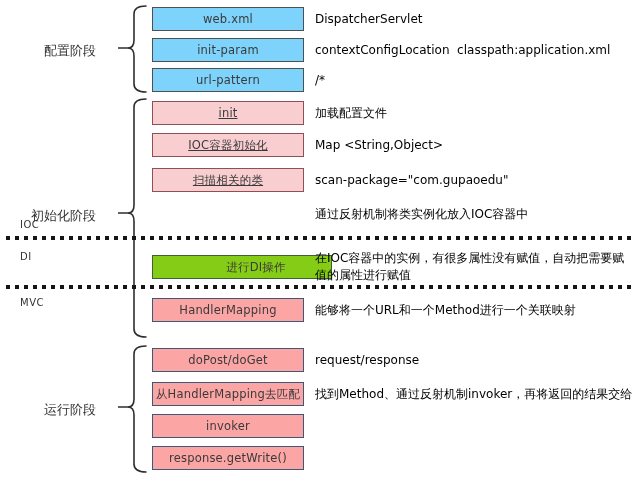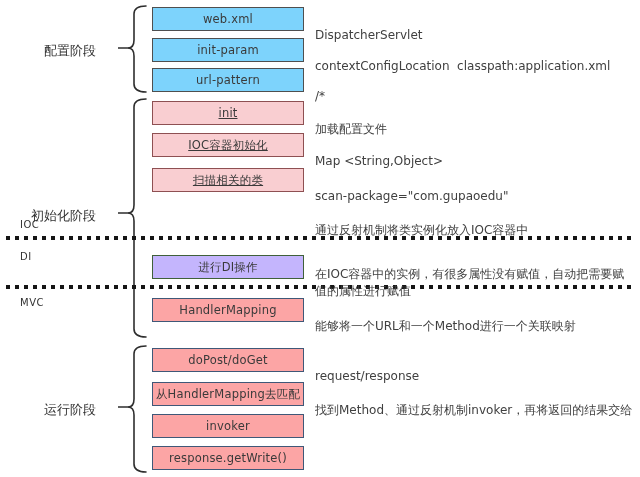--- a/index.html
+++ b/index.html
@@ -8,25 +8,25 @@
     font-family:"DejaVu Sans","Liberation Sans",sans-serif;
     overflow:hidden;
   }
   .box{
     position:absolute;left:152px;width:150px;height:22px;
     display:flex;align-items:center;justify-content:center;
     font-size:11.5px;color:#3a3a3a;letter-spacing:0.2px;
   }
   .box.gray {background:#7dd3fc;border:1.5px solid #4f4f4f;}
   .box.pink {background:#f9ced1;border:1.5px solid #8e5052;text-decoration:underline;}
-  .box.green{background:#c4b5fd;border:1.5px solid #40603a;}
+  .box.green{background:#84cc16;border:1.5px solid #40603a;padding-left:28px;}
   .box.blue {background:#fca5a5;border:1.5px solid #3f5878;}
   .desc{
     position:absolute;left:315px;height:24px;line-height:24px;
-    font-size:12px;color:#404040;white-space:pre;margin-top:16px;
+    font-size:12px;color:#000000;white-space:pre;
   }
   .desc.wrap{
     white-space:normal;width:316px;height:auto;line-height:17px;
   }
   .phase-label{
     position:absolute;right:544px;font-size:13px;color:#333;white-space:nowrap;
   }
   .side-label{
     position:absolute;left:20px;font-size:10px;color:#333;letter-spacing:0.5px;
   }

